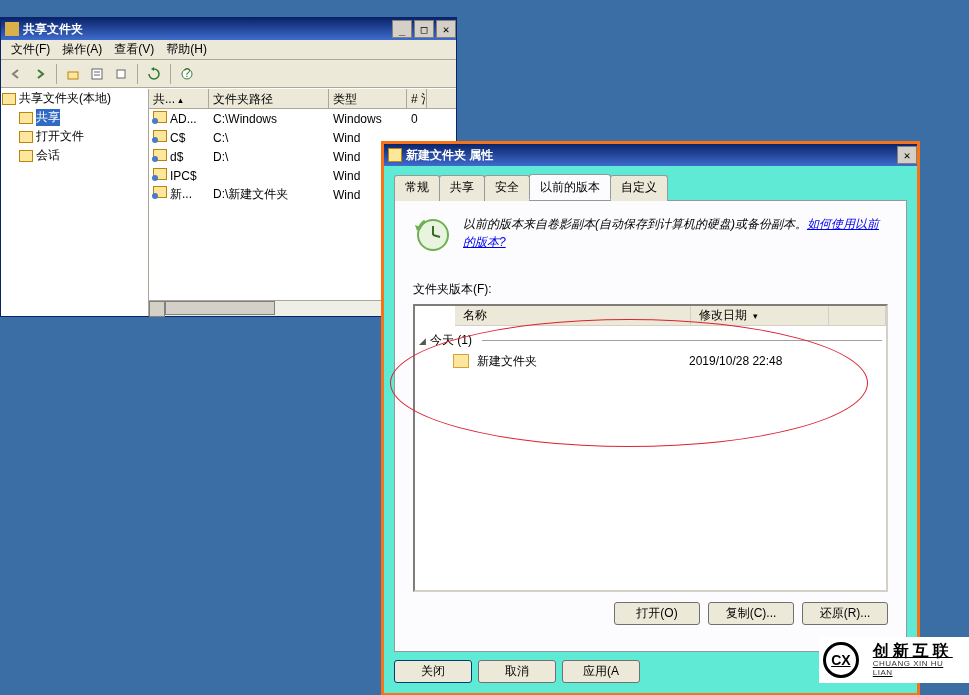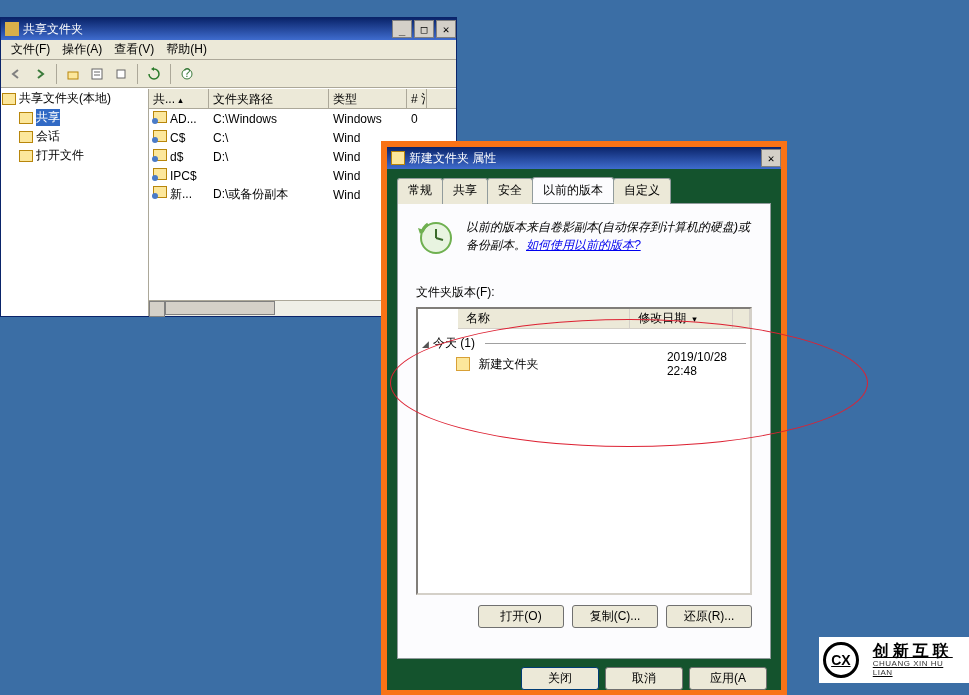--- a/index.html
+++ b/index.html
@@ -2,21 +2,21 @@
 <html><head>
 <meta charset="utf-8">
 <style>
 * { box-sizing: border-box; margin: 0; padding: 0; font-family: "Microsoft YaHei", SimSun, Tahoma, sans-serif; font-size: 12px; }
 body { background: #3b6ea5; width: 969px; height: 695px; position: relative; overflow: hidden; }
 
 
 .mmc-window { position: absolute; left: 0; top: 17px; width: 457px; height: 300px; background: #ece9d8; border: 1px solid #0a246a; }
 .titlebar { height: 22px; background: linear-gradient(#0a246a,#3f6cce); display: flex; align-items: center; padding-left: 4px; color: #fff; }
 .titlebar .title-icon { width: 14px; height: 14px; background:#d9b04a; margin-right:4px; }
-.titlebar .title-text { flex: 1; font-weight: normal; }
+.titlebar .title-text { flex: 1; font-weight: bold; }
 .titlebar .win-btns { display:flex; }
 .win-btn { width: 20px; height: 18px; background: #d4d0c8; border: 1px solid #808080; margin-left: 2px; display:flex; align-items:center; justify-content:center; font-family: monospace; font-size:11px; color:#000; line-height:1; }
 .menubar { height: 20px; background:#ece9d8; display:flex; align-items:center; padding-left:4px; border-bottom:1px solid #aca899; }
 .menu-item { padding: 2px 6px; }
 .toolbar { height: 28px; background:#ece9d8; display:flex; align-items:center; padding-left:4px; border-bottom:1px solid #aca899; gap:2px; }
 .tb-btn { width:22px; height:22px; border:1px solid #ece9d8; display:flex; align-items:center; justify-content:center; }
 .tb-sep { width:1px; height:20px; background:#aca899; margin:0 3px; }
 
 .mmc-body { display:flex; height: calc(100% - 70px); border-top:1px solid #fff; }
 .tree-pane { width:148px; border-right:1px solid #aca899; background:#fff; padding:0; }
@@ -34,21 +34,21 @@
 .list-row .c { padding:0 4px; white-space:nowrap; overflow:hidden; }
 .share-ic { width:14px; height:12px; background:#fce79c; border:1px solid #b8860b; position:relative; display:inline-block; margin-right:3px; }
 .share-ic::after{content:"";position:absolute;left:-2px;bottom:-2px;width:6px;height:6px;background:#4a7bc8;border-radius:50%;}
 
 .scroll-h { position:absolute; bottom:0; left:0; right:0; height:16px; background:#ece9d8; border-top:1px solid #aca899; display:flex; }
 .scroll-h .arrow { width:16px; height:16px; background:#d4d0c8; border:1px solid #808080; }
 .scroll-h .track { flex:1; background:#efefe7; position:relative; }
 .scroll-h .thumb { position:absolute; left:0; top:0; width:110px; height:14px; background:#d4d0c8; border:1px solid #808080; }
 
 
-.props { position:absolute; left:381px; top:141px; width:406px; height:555px; background:#14532d; border:6px solid #f97316; }
+.props { position:absolute; left:381px; top:141px; width:539px; height:555px; background:#5eead4; border:3px solid #f97316; }
 .props .titlebar { background: linear-gradient(#0a246a,#3f6cce); }
 .props-body { padding:8px 10px 0 10px; height: calc(100% - 22px); display:flex; flex-direction:column; }
 
 .tab-strip { display:flex; position:relative; top:1px; z-index:2; }
 .tab { background:#ece9d8; border:1px solid #919b9c; border-bottom:none; padding:3px 10px 3px 10px; margin-right:-1px; position:relative; border-radius:3px 3px 0 0; }
 .tab.active { background:#fcfcfe; z-index:3; padding-top:4px; top:-1px; border-bottom:1px solid #fcfcfe; }
 .tab-panel { flex:1; background:#fcfcfe; border:1px solid #919b9c; padding:14px 18px; display:flex; flex-direction:column; }
 
 .info-row { display:flex; gap:10px;font-style:italic; }
 .clock-icon { width:40px; height:40px; }
@@ -68,21 +68,21 @@
 .grp-line { flex:1; height:1px; background:#a0a0a0; margin-left:6px; }
 .item-row { display:flex; align-items:center; height:20px; padding-left:38px; }
 .item-row .fic { width:16px; height:14px; background:#fce79c; border:1px solid #d8a036; margin-right:8px; }
 .item-row .iname { width:212px; }
 .item-row .idate { }
 
 .action-row { margin-top:10px; display:flex; justify-content:flex-end; gap:8px; }
 .btn { min-width:86px; height:23px; background:#ece9d8; border:1px solid #707070; border-radius:3px; padding:0 8px; }
 .btn:disabled { color:#808080; }
 
-.dlg-btns { margin-top:8px; display:flex; justify-content:flex-end; gap:6px; padding-right:4px; }
+.dlg-btns { margin-top:8px; margin-bottom:10px; display:flex; gap:6px; padding-right:4px; }
 
 
 .wm { position:absolute; right:0; bottom:12px; width:150px; height:46px; background:#fff; display:flex; align-items:center; padding:4px; gap:14px;text-decoration:underline; }
 .wm .logo { width:36px; height:36px; border:3px solid #000; border-radius:50%; display:flex; align-items:center; justify-content:center; font-weight:800; font-size:14px; font-family:Arial; }
 .wm .brand { display:flex; flex-direction:column; line-height:1.1; }
 .wm .cn { font-size:16px; font-weight:600; letter-spacing:4px; }
 .wm .py { font-size:8px; letter-spacing:0.5px; color:#333; }
 
 
 .ellipse { position:absolute; border:1px solid #d23; border-radius:50%; pointer-events:none; }
@@ -160,25 +160,25 @@
       <div class="tree-root">
         <span class="folder-ic"></span>
         <span class="txt">共享文件夹(本地)</span>
       </div>
       <div class="tree-item sel">
         <span class="folder-ic"></span>
         <span class="txt">共享</span>
       </div>
       <div class="tree-item">
         <span class="folder-ic"></span>
-        <span class="txt">会话</span>
+        <span class="txt">打开文件</span>
       </div>
       <div class="tree-item">
         <span class="folder-ic"></span>
-        <span class="txt">打开文件</span>
+        <span class="txt">会话</span>
       </div>
     </div>
 
     <div class="list-pane">
       <div class="list-header">
         <div class="col col-name"><span>共...</span> <span class="tri">▴</span></div>
         <div class="col col-path">文件夹路径</div>
         <div class="col col-type">类型</div>
         <div class="col col-num"># 氵</div>
       </div>
@@ -202,21 +202,21 @@
           <div class="c col-num"></div>
         </div>
         <div class="list-row">
           <div class="c col-name"><span class="share-ic"></span><span>IPC$</span></div>
           <div class="c col-path"></div>
           <div class="c col-type">Wind</div>
           <div class="c col-num"></div>
         </div>
         <div class="list-row">
           <div class="c col-name"><span class="share-ic"></span><span>新...</span></div>
-          <div class="c col-path">D:\或备份副本</div>
+          <div class="c col-path">D:\新建文件夹</div>
           <div class="c col-type">Wind</div>
           <div class="c col-num"></div>
         </div>
       </div>
       <div class="scroll-h">
         <div class="arrow"></div>
         <div class="track">
             <div class="thumb"></div>
           </div>
         <div class="arrow"></div>

